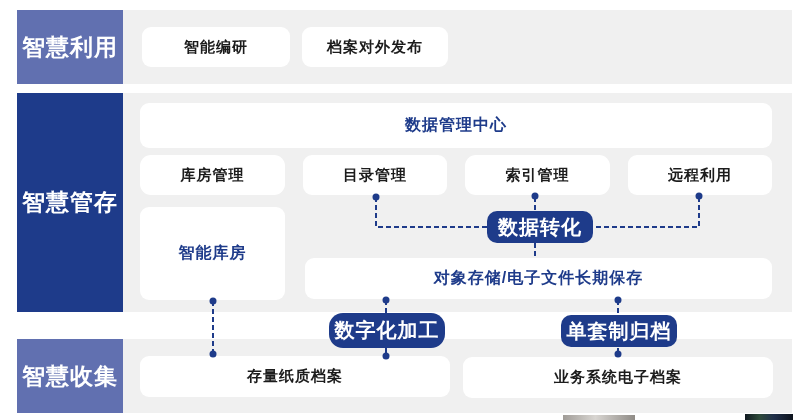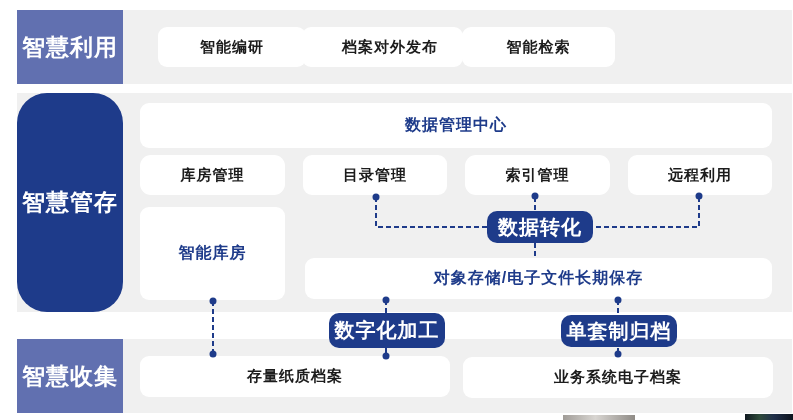--- a/index.html
+++ b/index.html
@@ -10,54 +10,54 @@
   .strip{position:absolute;left:17px;width:775px;background:#f0f0f0;}
   .strip.s1{top:10px;height:74px;}
   .strip.s2{top:93px;height:219px;}
   .strip.s3{top:339px;height:74px;}
 
   .side{
     position:absolute;left:17px;width:106px;display:flex;align-items:center;justify-content:center;
     color:#ffffff;font-weight:700;font-size:23px;letter-spacing:1px;
   }
   .side.l1{top:10px;height:74px;background:#6170b0;}
-  .side.l2{top:93px;height:219px;background:#1e3b8a;border-radius:30px;}
+  .side.l2{top:93px;height:219px;background:#1e3b8a;}
   .side.l3{top:339px;height:74px;background:#6170b0;}
 
   .box{
     position:absolute;background:#ffffff;border-radius:9px;
     display:flex;align-items:center;justify-content:center;
     font-weight:700;font-size:15px;color:#1c1c1c;letter-spacing:1px;
   }
   .box.blue{color:#1e3b8a;font-size:16px;}
 
   .chip{
     position:absolute;background:#1e3b8a;border-radius:10px;
     display:flex;align-items:center;justify-content:center;
     font-weight:700;font-size:20px;color:#ffffff;letter-spacing:1px;
   }
 
   
-  .u1{left:142px;top:27px;width:148px;height:40px;margin-left:16px;}
-  .u2{left:302px;top:27px;width:146px;height:40px;padding-left:15px;}
+  .u1{left:142px;top:27px;width:148px;height:40px;}
+  .u2{left:302px;top:27px;width:146px;height:40px;}
   .u3{left:462px;top:27px;width:153px;height:40px;}
   .u4{left:623px;top:27px;width:149px;height:40px;}
 
   
   .dmc{left:140px;top:103px;width:632px;height:45px;}
   .m1{left:140px;top:155px;width:145px;height:40px;border-radius:11px;}
   .m2{left:303px;top:155px;width:144px;height:40px;}
   .m3{left:465px;top:155px;width:145px;height:40px;border-radius:11px;}
   .m4{left:628px;top:155px;width:144px;height:40px;}
   .warehouse{left:140px;top:207px;width:145px;height:93px;}
   .transform{left:487px;top:211px;width:106px;height:32px;}
   .storage{left:305px;top:258px;width:467px;height:41px;}
 
   
-  .digit{left:329px;top:313px;width:116px;height:35px;}
+  .digit{left:329px;top:313px;width:116px;height:35px;border-radius:14px;}
   .single{left:561px;top:315px;width:116px;height:32px;}
   .paper{left:140px;top:356px;width:310px;height:41px;}
   .biz{left:463px;top:357px;width:310px;height:41px;}
 
   .connectors{position:absolute;left:0;top:0;width:793px;height:420px;pointer-events:none;}
 
   .fragA{position:absolute;left:563px;top:415px;width:72px;height:5px;
     background:linear-gradient(90deg,#a09c97,#d8d5d1 45%,#8f8b86);}
   .fragB{position:absolute;left:745px;top:414px;width:48px;height:6px;
     background:linear-gradient(90deg,#101820,#2e4a3a 30%,#20304a 60%,#0d131c);}
@@ -70,21 +70,20 @@
   <div class="strip s1"></div>
   <div class="strip s2"></div>
   <div class="strip s3"></div>
 
   <div class="side l1">智慧利用</div>
   <div class="side l2">智慧管存</div>
   <div class="side l3">智慧收集</div>
 
   <div class="box u1">智能编研</div>
   <div class="box u2">档案对外发布</div>
-  <div class="box u3">智能检索</div>
 
   <div class="box blue dmc">数据管理中心</div>
   <div class="box m1">库房管理</div>
   <div class="box m2">目录管理</div>
   <div class="box m3">索引管理</div>
   <div class="box m4">远程利用</div>
   <div class="box blue warehouse">智能库房</div>
   <div class="box blue storage">对象存储/电子文件长期保存</div>
 
   <div class="box paper">存量纸质档案</div>

